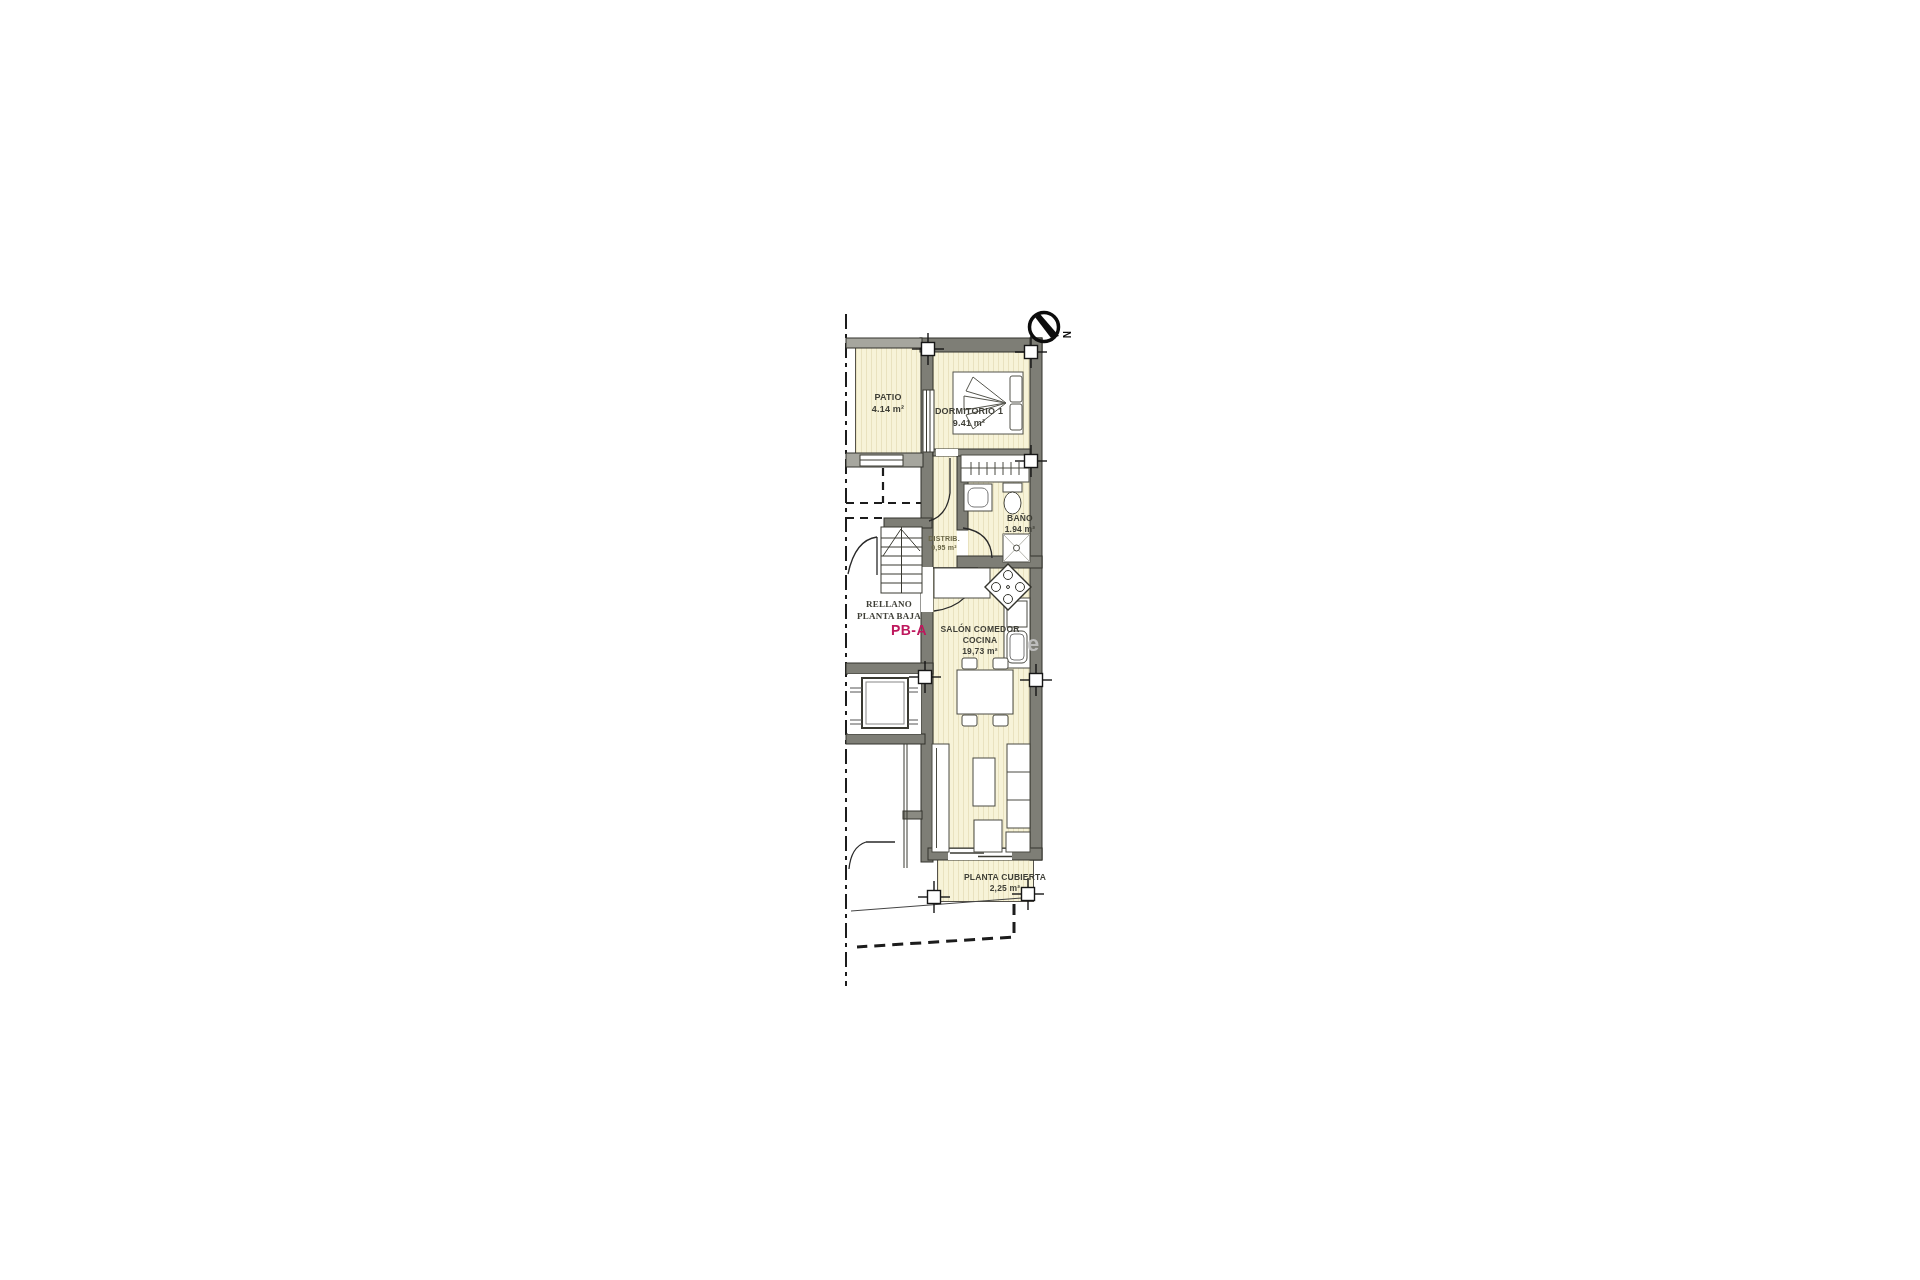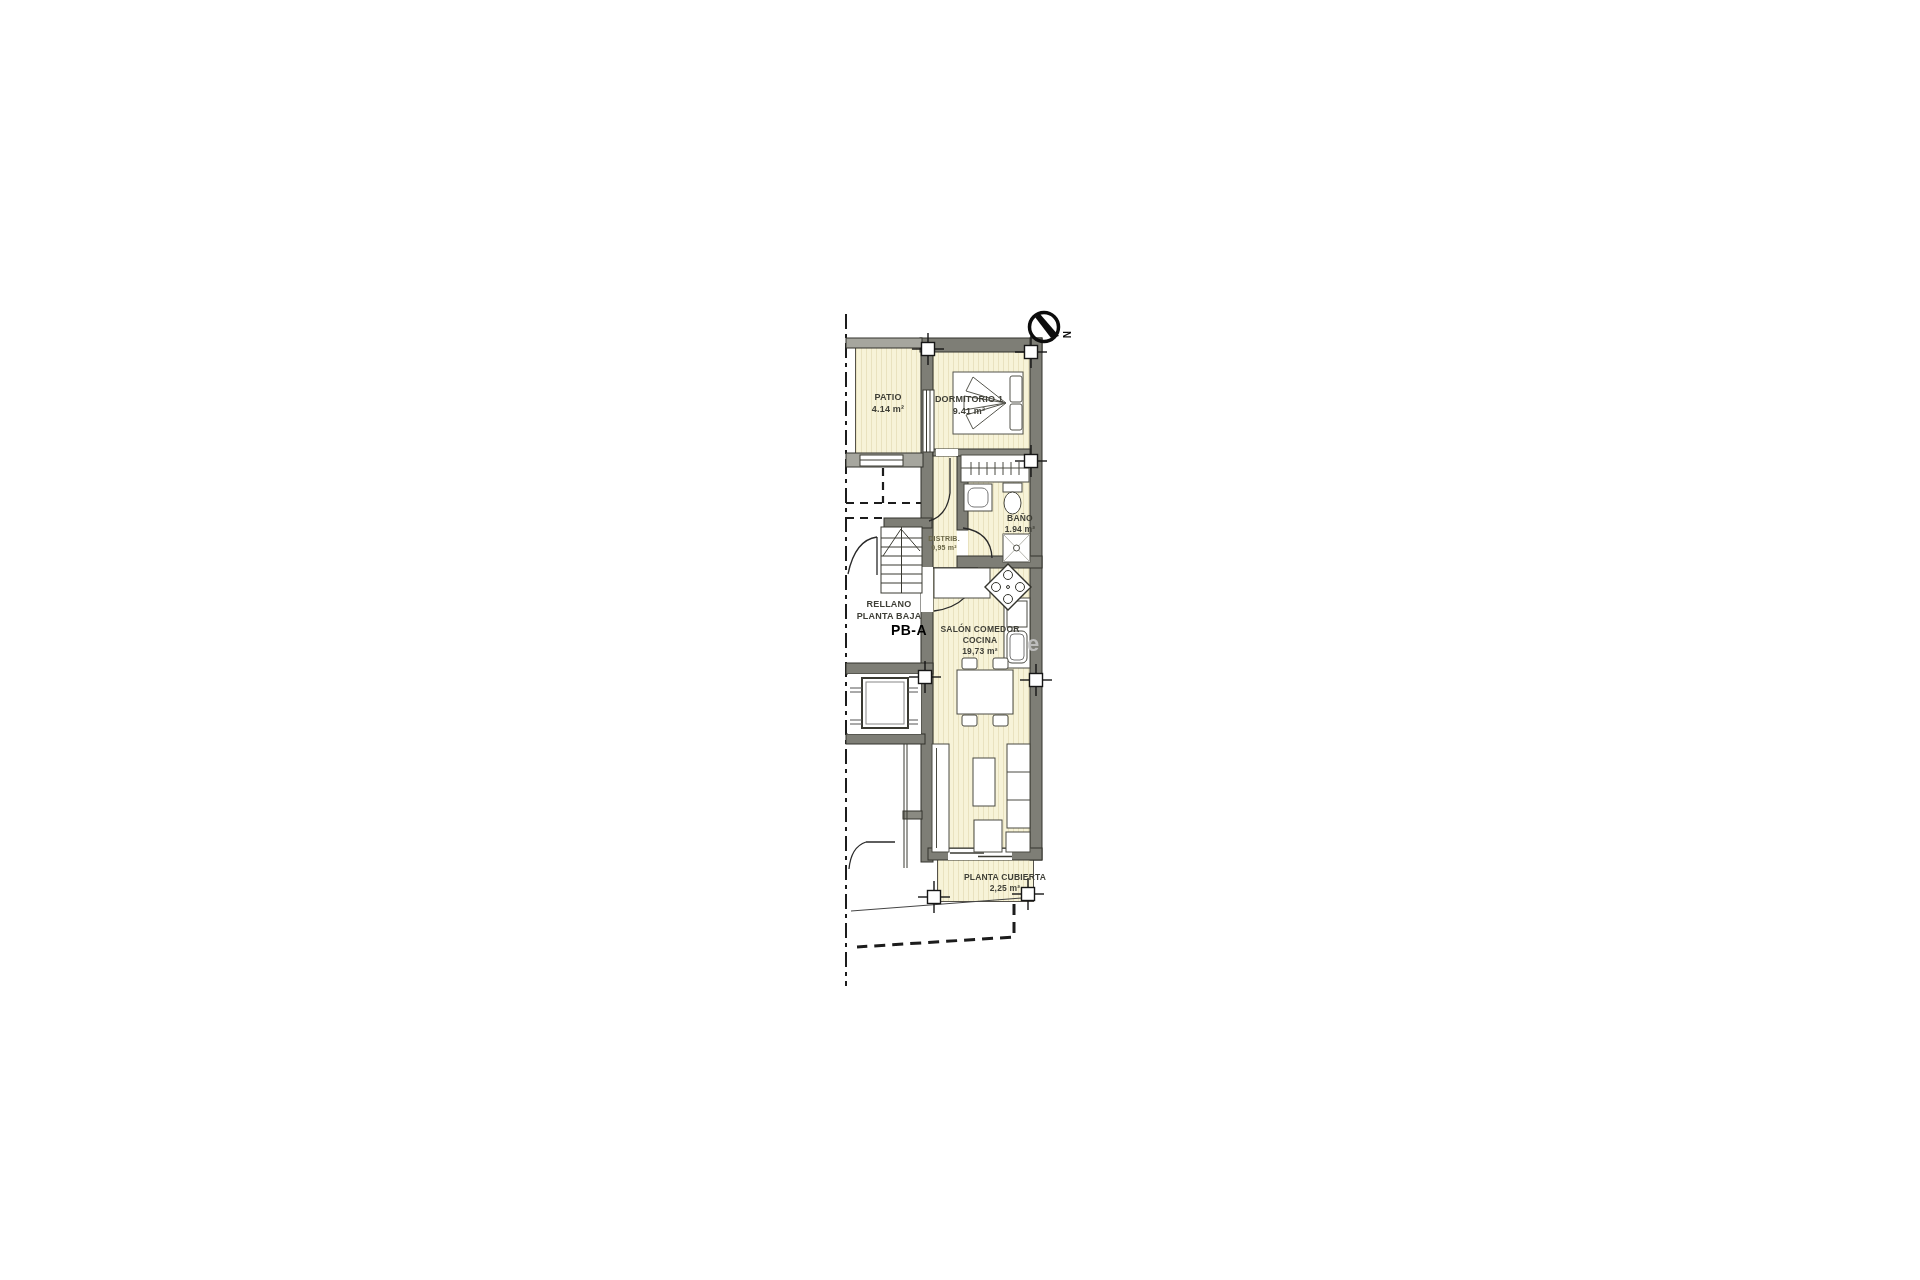--- a/index.html
+++ b/index.html
@@ -19,21 +19,21 @@
     position:absolute;transform:translate(-50%,-50%);
     text-align:center;font-weight:bold;color:#3f3f37;line-height:1.3;
     letter-spacing:0.2px;z-index:3;white-space:nowrap;
   }
   .label .area{font-weight:bold;}
   .lbl-9{font-size:9px;}
   .lbl-8{font-size:8.5px;margin-left:20px;}
   .lbl-7{font-size:7px;color:#6b6747;}
   .unit-code{
     position:absolute;transform:translate(-50%,-50%);
-    font-size:14px;font-weight:bold;color:#000000;z-index:3;letter-spacing:0.5px;
+    font-size:14px;font-weight:bold;color:#be185d;z-index:3;letter-spacing:0.5px;
   }
   .watermark{
     position:absolute;transform:translate(-50%,-50%);
     font-size:22px;font-weight:bold;color:#c9c9c9;opacity:0.85;z-index:4;
   }
 </style>
 </head>
 <body>
 
 <div id="plan-canvas">
@@ -245,36 +245,36 @@
       <polygon points="1035,317 1040,314 1059,336 1051,338" fill="#0c0c0c"></polygon>
       <text x="1063" y="331" transform="rotate(90 1063 331)" font-size="10" font-weight="bold" fill="#0c0c0c">N</text>
     </g>
   </svg>
 
   <div class="label lbl-9" style="left:888px;top:404px;">
     <span>PATIO</span><br>
     <span class="area">4.14 m²</span>
   </div>
 
-  <div class="label lbl-9" style="left:969px;top:406px;">
+  <div class="label lbl-9" style="left:969px;top:418px;">
     <span>DORMITORIO 1</span><br>
     <span class="area">9.41 m²</span>
   </div>
 
   <div class="label lbl-8" style="left:1000px;top:524px;">
     <span>BAÑO</span><br>
     <span class="area">1.94 m²</span>
   </div>
 
   <div class="label lbl-7" style="left:944px;top:543px;">
     <span>DISTRIB.</span><br>
     <span class="area">0,95 m²</span>
   </div>
 
-  <div class="label lbl-9" style="left:889px;top:611px;">
+  <div class="label lbl-9" style="left:889px;top:611px;font-family:Liberation Serif, serif;">
     <span>RELLANO</span><br>
     <span>PLANTA BAJA</span>
   </div>
 
   <div class="unit-code" style="left:909px;top:630px;">PB-A</div>
 
   <div class="label lbl-8" style="left:960px;top:641px;">
     <span>SALÓN COMEDOR</span><br>
     <span>COCINA</span><br>
     <span class="area">19,73 m²</span>

